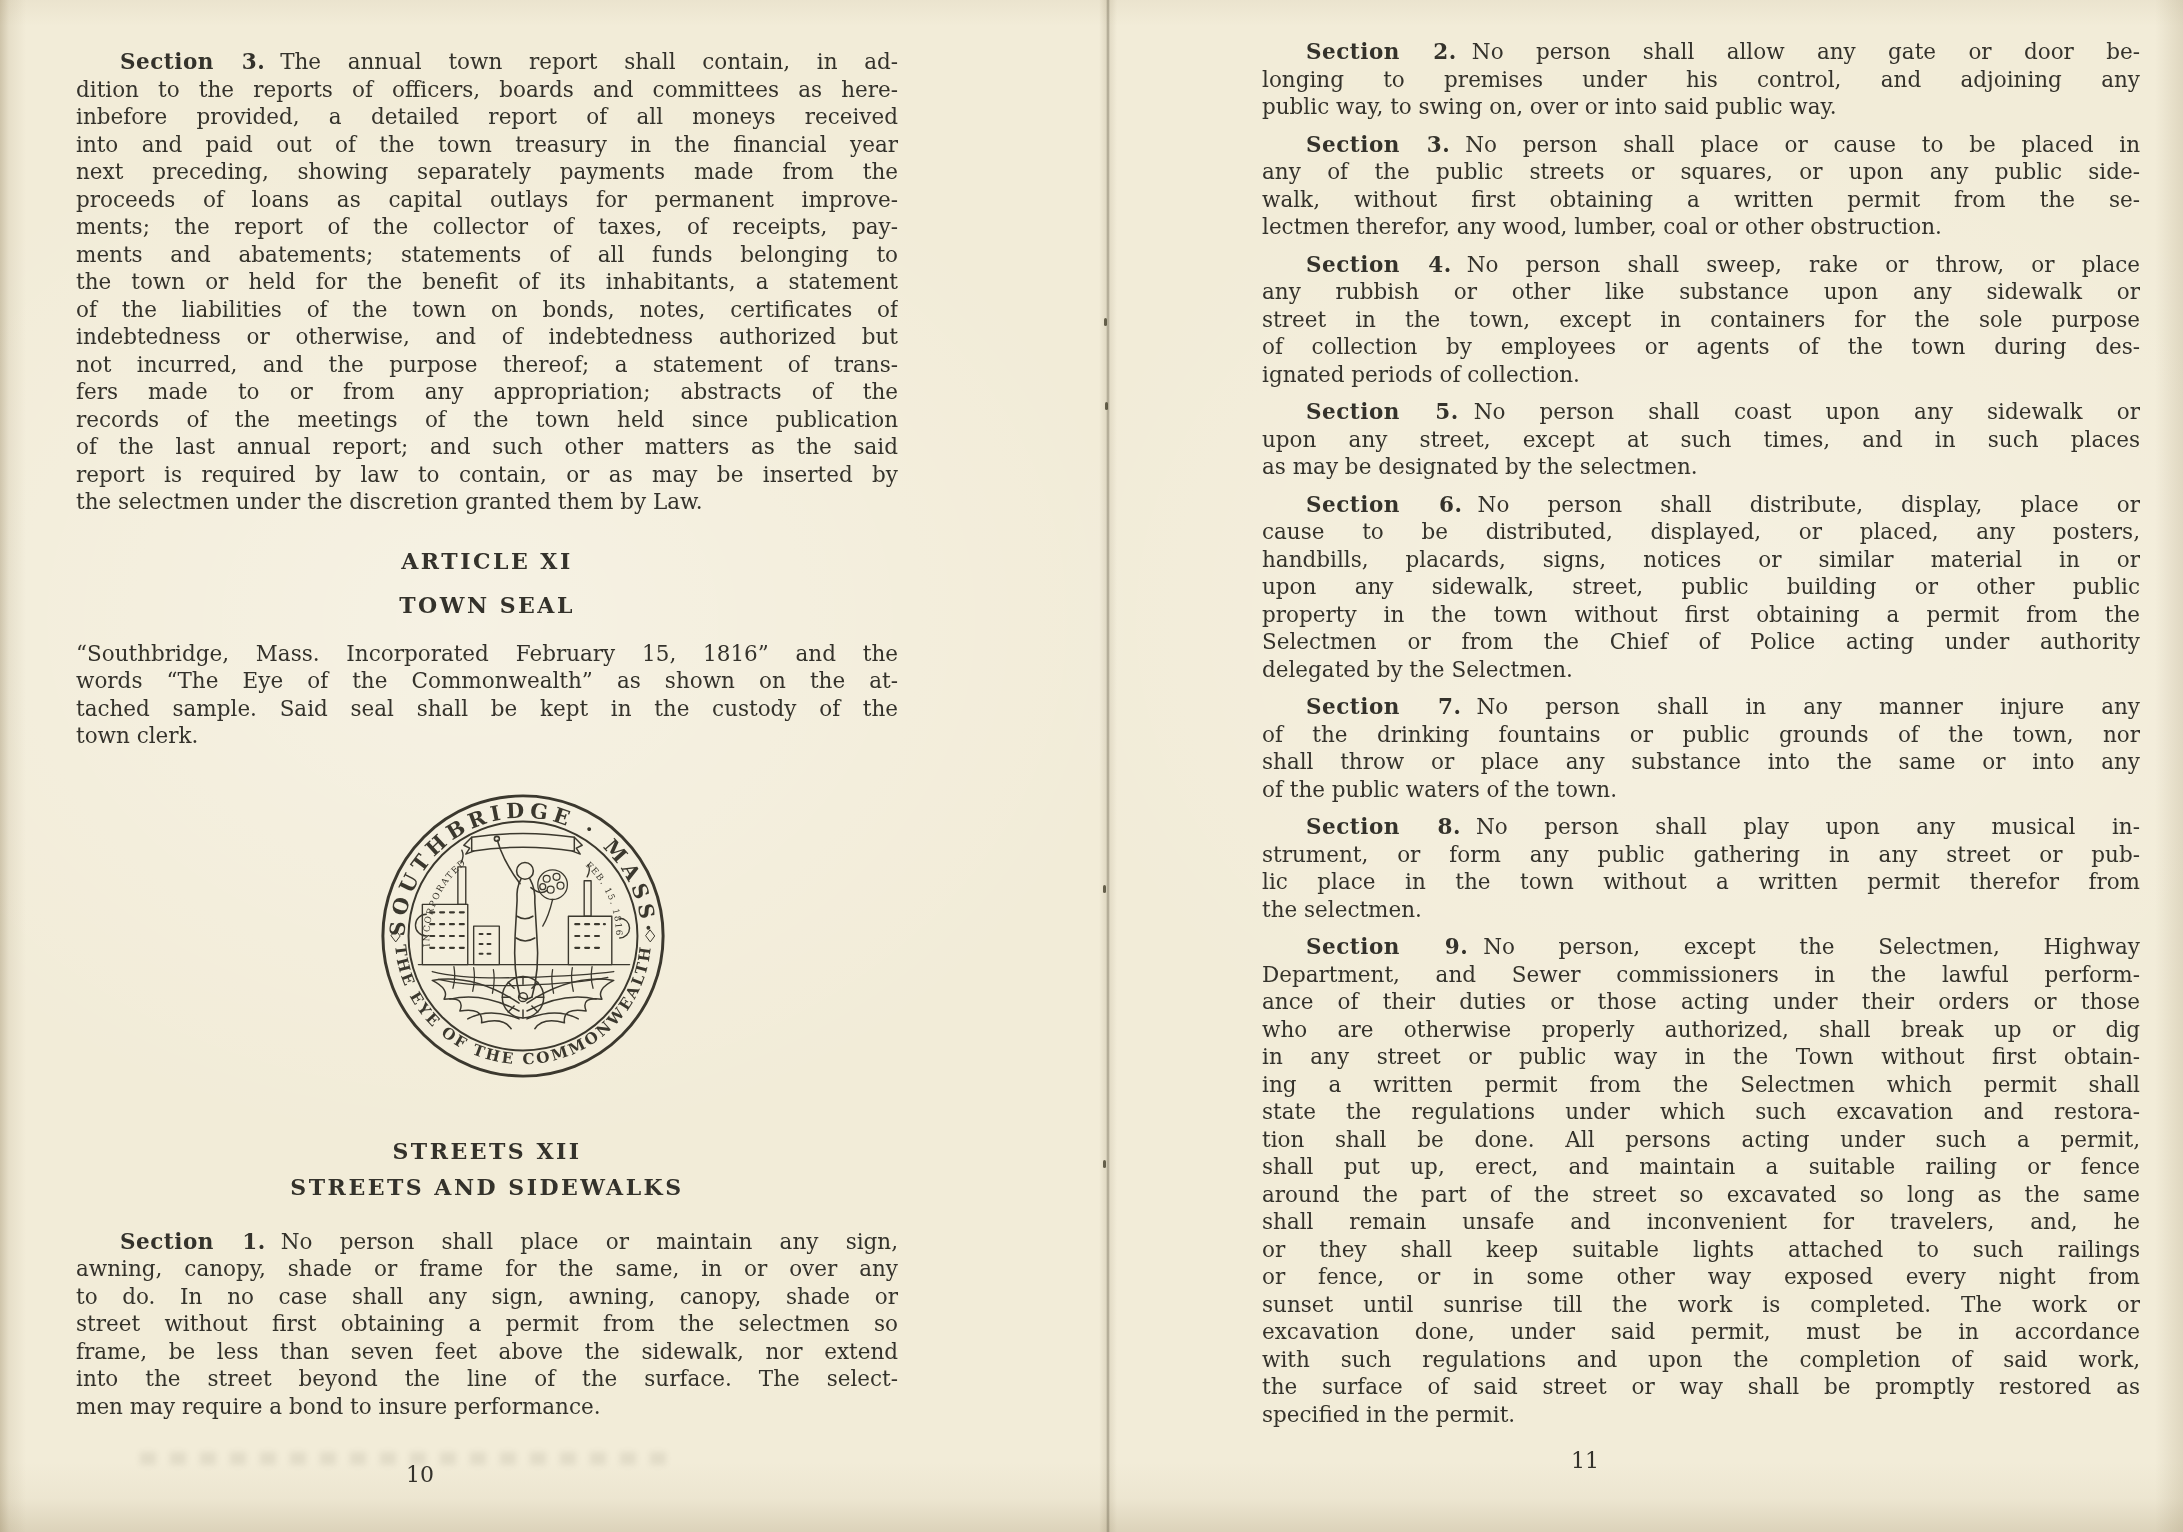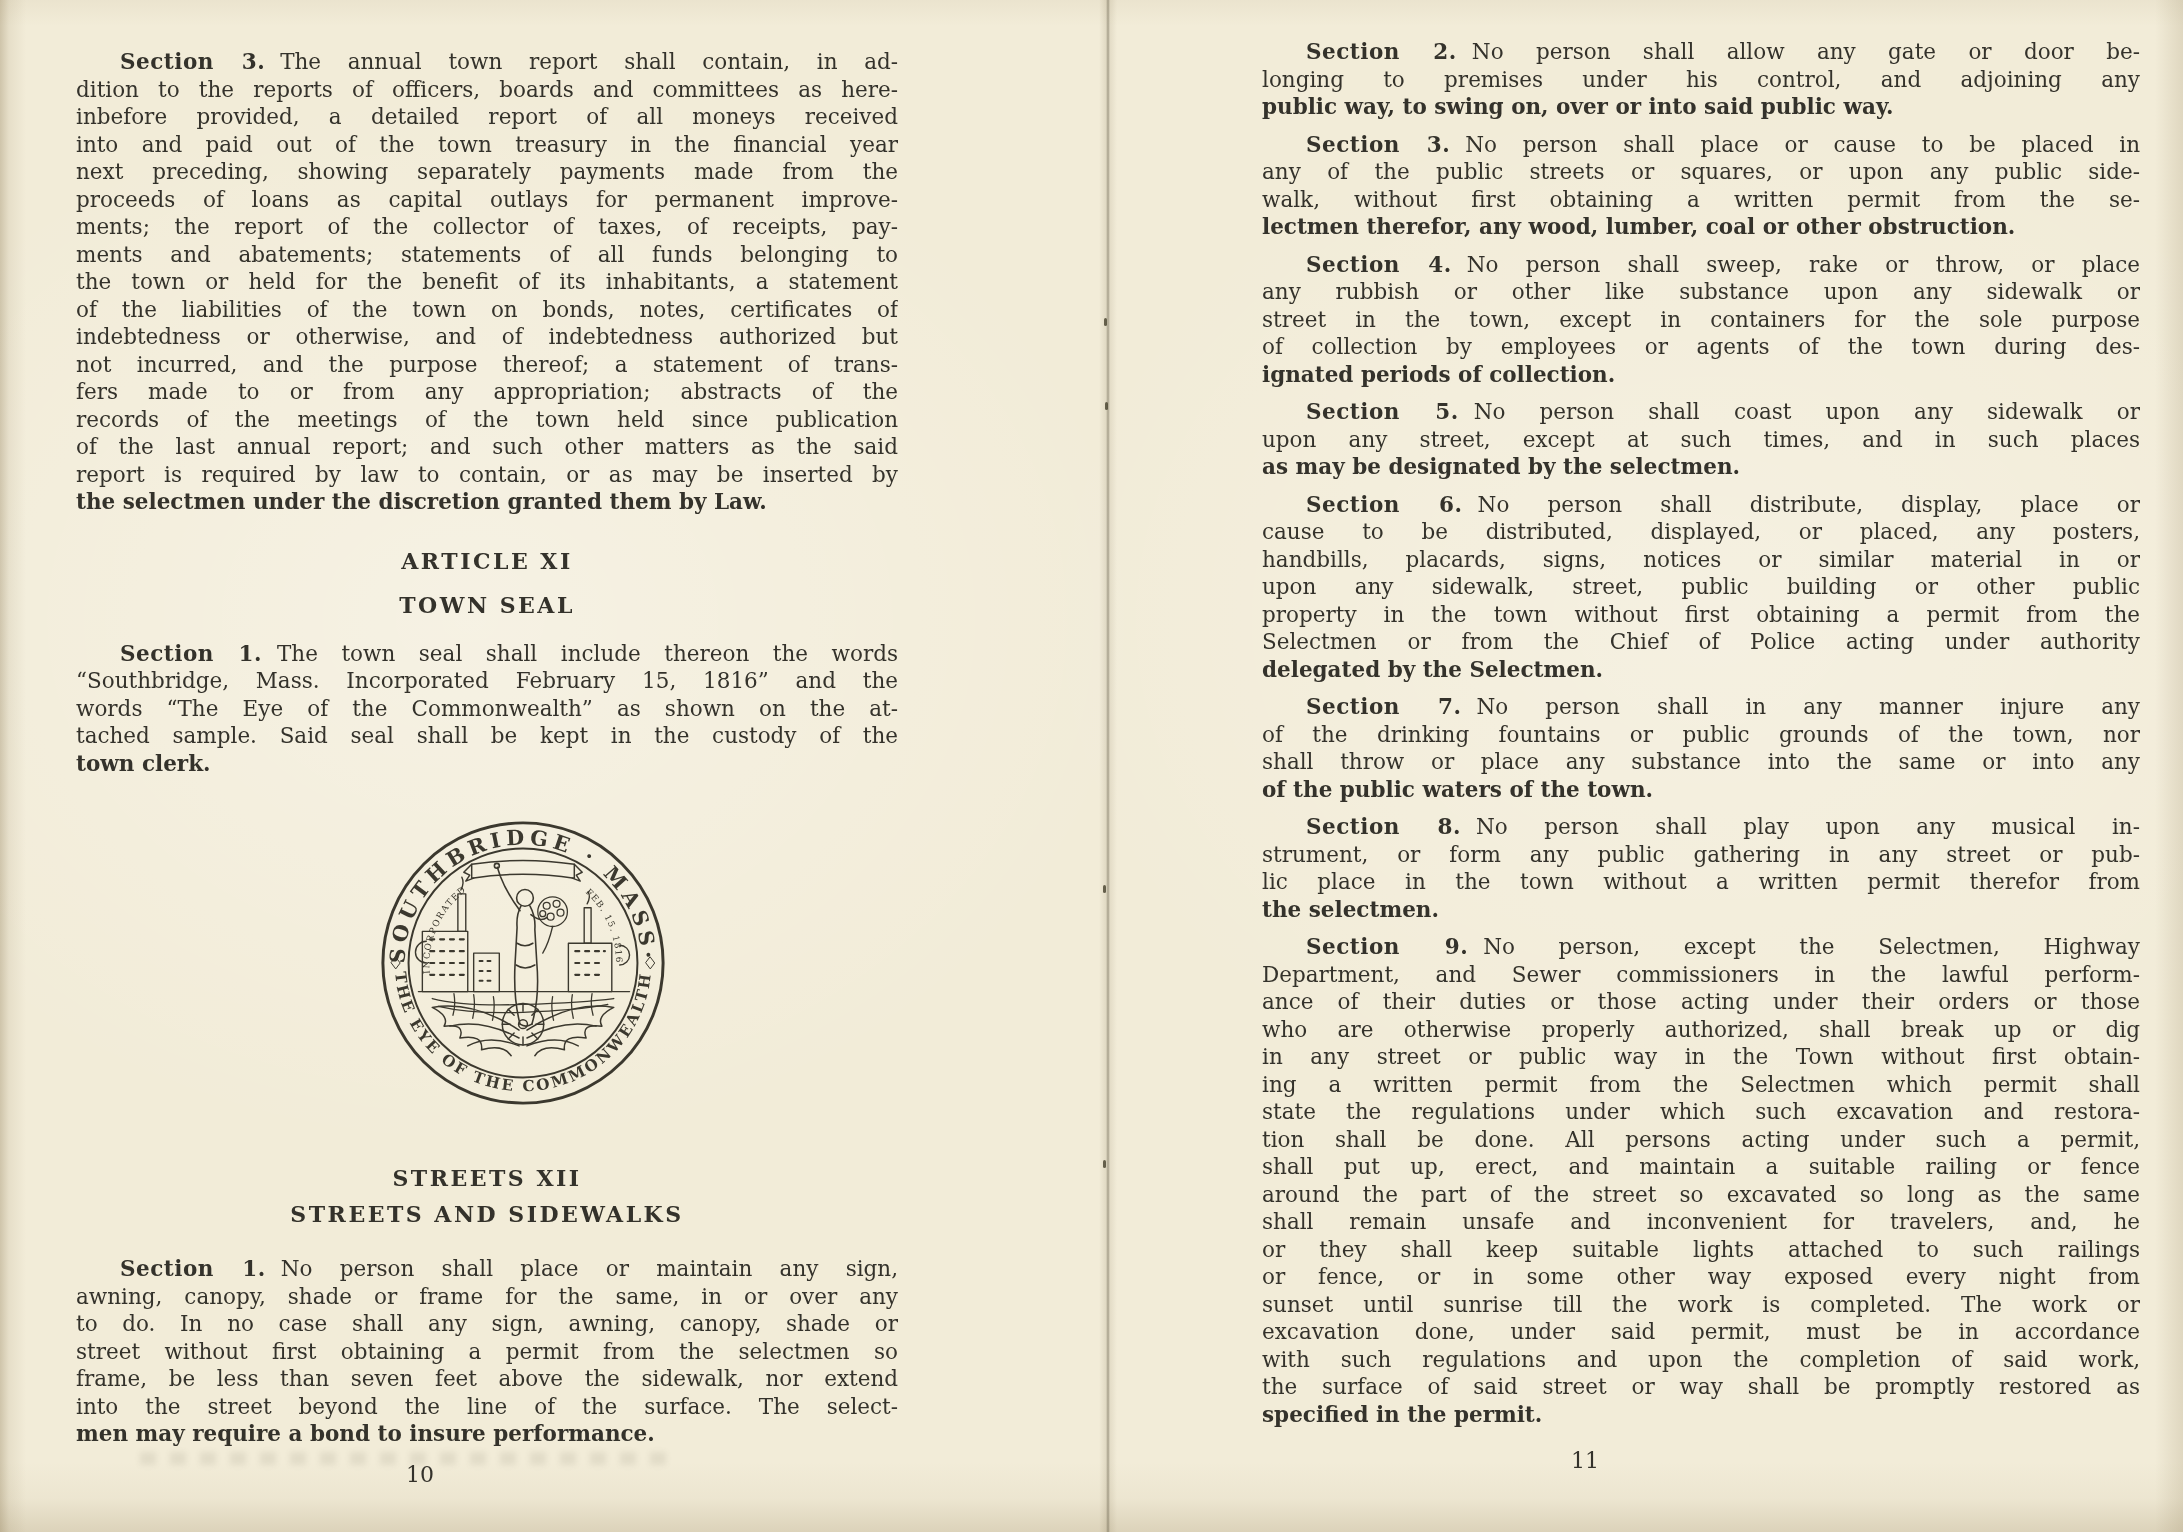--- a/index.html
+++ b/index.html
@@ -26,21 +26,21 @@
     position:absolute; left:140px; top:1452px; width:540px; height:13px; filter:blur(3px); opacity:.10;
     background:repeating-linear-gradient(90deg, #55503c 0 16px, transparent 16px 30px);
   }
   .page{position:absolute; font-size:21.5px;}
   .page-left{left:76px; top:48px; width:822px;}
   .page-right{left:1262px; top:38px; width:878px;}
   .tline{
     text-align:justify; text-align-last:justify;
     height:27.5px; line-height:27.5px; overflow:hidden; white-space:normal;
   }
-  .tline.last{text-align-last:left;font-weight:bold;}
+  .tline.last{text-align-last:left;}
   .tline.first{text-indent:44px;}
   .runin{font-weight:bold; margin-right:15px; letter-spacing:.5px;}
   .para{margin-bottom:10px;}
   .para:last-child{margin-bottom:0;}
   .art-title{
     text-align:center; font-weight:bold; font-size:22px; letter-spacing:2.5px; line-height:30px; height:30px;
   }
   .mt-xi{margin-top:30px;}
   .mt-seal-h{margin-top:14px;}
   .mt-seal-par{margin-top:20px;}
@@ -87,21 +87,20 @@
         <div class="tline">records of the meetings of the town held since publication</div>
         <div class="tline">of the last annual report; and such other matters as the said</div>
         <div class="tline">report is required by law to contain, or as may be inserted by</div>
         <div class="tline last">the selectmen under the discretion granted them by Law.</div>
       </div>
 
     <div class="art-title mt-xi">ARTICLE XI</div>
     <div class="art-title mt-seal-h">TOWN SEAL</div>
 
     <div class="mt-seal-par">
-        <div class="tline first"><span class="runin">Section 1.</span>The town seal shall include thereon the words</div>
         <div class="tline">“Southbridge, Mass. Incorporated February 15, 1816” and the</div>
         <div class="tline">words “The Eye of the Commonwealth” as shown on the at-</div>
         <div class="tline">tached sample. Said seal shall be kept in the custody of the</div>
         <div class="tline last">town clerk.</div>
       </div>
 
     <div class="seal-wrap">
       <svg class="seal-svg" width="296" height="296" viewBox="0 0 300 300">
         <defs>
           <path id="arcTop" d="M 30,150 A 120,120 0 0 1 270,150"></path>

